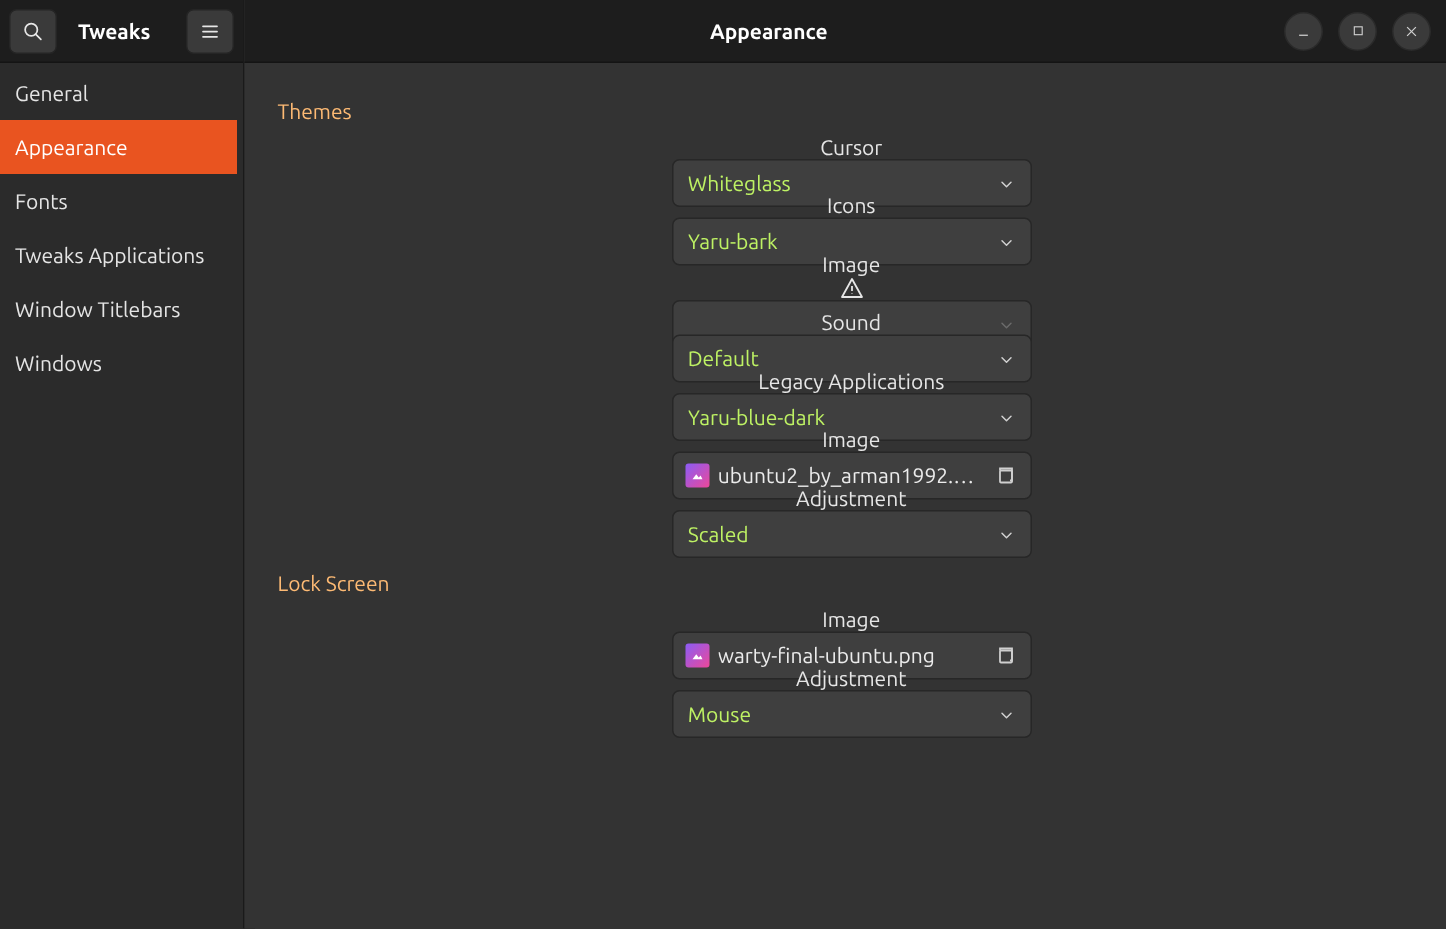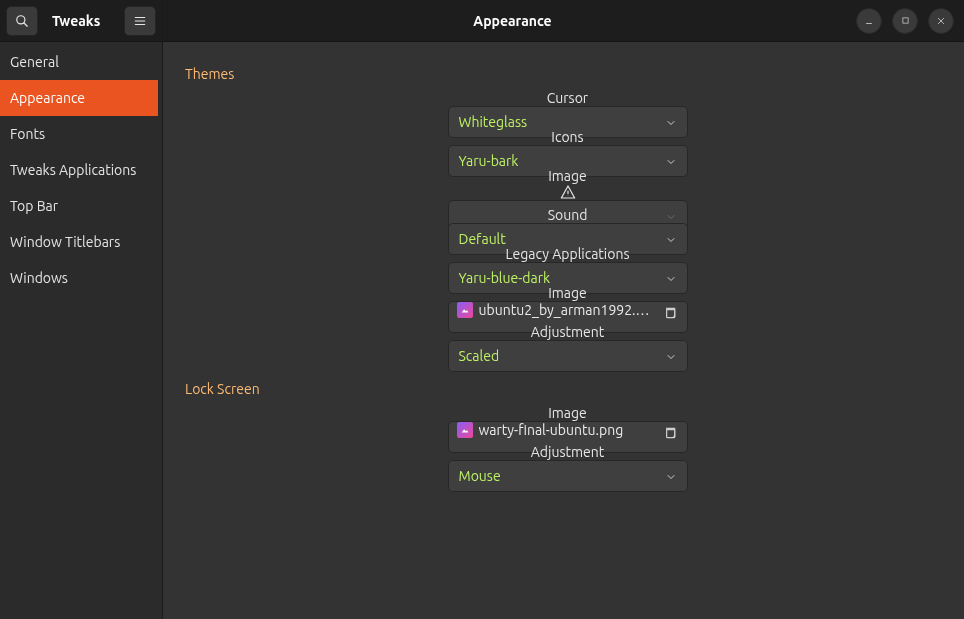--- a/index.html
+++ b/index.html
@@ -37,21 +37,21 @@
 
     .combo { width: 240px; height: 32px; background: #3f3f3f; border: 1px solid #272727; border-radius: 5px; display: flex; align-items: center; padding: 0 10px; cursor: pointer; color: #bef264; }
     .combo.disabled { color: #7a7a7a; cursor: default; }
     .combo-text { flex: 1; white-space: nowrap; overflow: hidden; text-overflow: ellipsis; }
     .chevron { width: 12px; height: 12px; }
     .chevron svg { stroke: #cfcfcf; }
     .combo.disabled .chevron svg { stroke: #6a6a6a; }
 
     .warn svg { stroke: #e6e6e6; }
 
-    .filechooser { width: 240px; height: 32px; background: #3f3f3f; border: 1px solid #272727; border-radius: 5px; display: flex; align-items: flex-start; padding: 0 6px 0 8px; cursor: pointer; color: #ececec; gap: 6px; }
+    .filechooser { width: 240px; height: 32px; background: #3f3f3f; border: 1px solid #272727; border-radius: 5px; display: flex; align-items: center; padding: 0 6px 0 8px; cursor: pointer; color: #ececec; gap: 6px; }
     .img-emblem { width: 16px; height: 16px; border-radius: 2px; background: linear-gradient(135deg,#8b5cf6,#ec4899); display: flex; align-items: center; justify-content: center; }
     .img-emblem svg { fill: #fff; }
     .filechooser .fname { flex: 1; white-space: nowrap; overflow: hidden; text-overflow: ellipsis; font-size: 14px; }
     .open-emblem { width: 22px; height: 22px; display: flex; align-items: center; justify-content: center; }
     .open-emblem svg { stroke: #cfcfcf; }
   </style>
 </head>
 <body>
 
 <div class="app">
@@ -71,21 +71,20 @@
             <line x1="4" y1="12" x2="20" y2="12"></line>
             <line x1="4" y1="18" x2="20" y2="18"></line>
           </svg>
       </div>
     </div>
     <nav class="sidebar-list">
       <div class="sidebar-item">General</div>
       <div class="sidebar-item selected">Appearance</div>
       <div class="sidebar-item">Fonts</div>
       <div class="sidebar-item">Tweaks Applications</div>
-      <div class="sidebar-item">Top Bar</div>
       <div class="sidebar-item">Window Titlebars</div>
       <div class="sidebar-item">Windows</div>
     </nav>
   </aside>
 
   <main class="main">
     <div class="main-header">
       <div class="main-title">Appearance</div>
       <div class="win-btns">
         <div class="win-btn">

